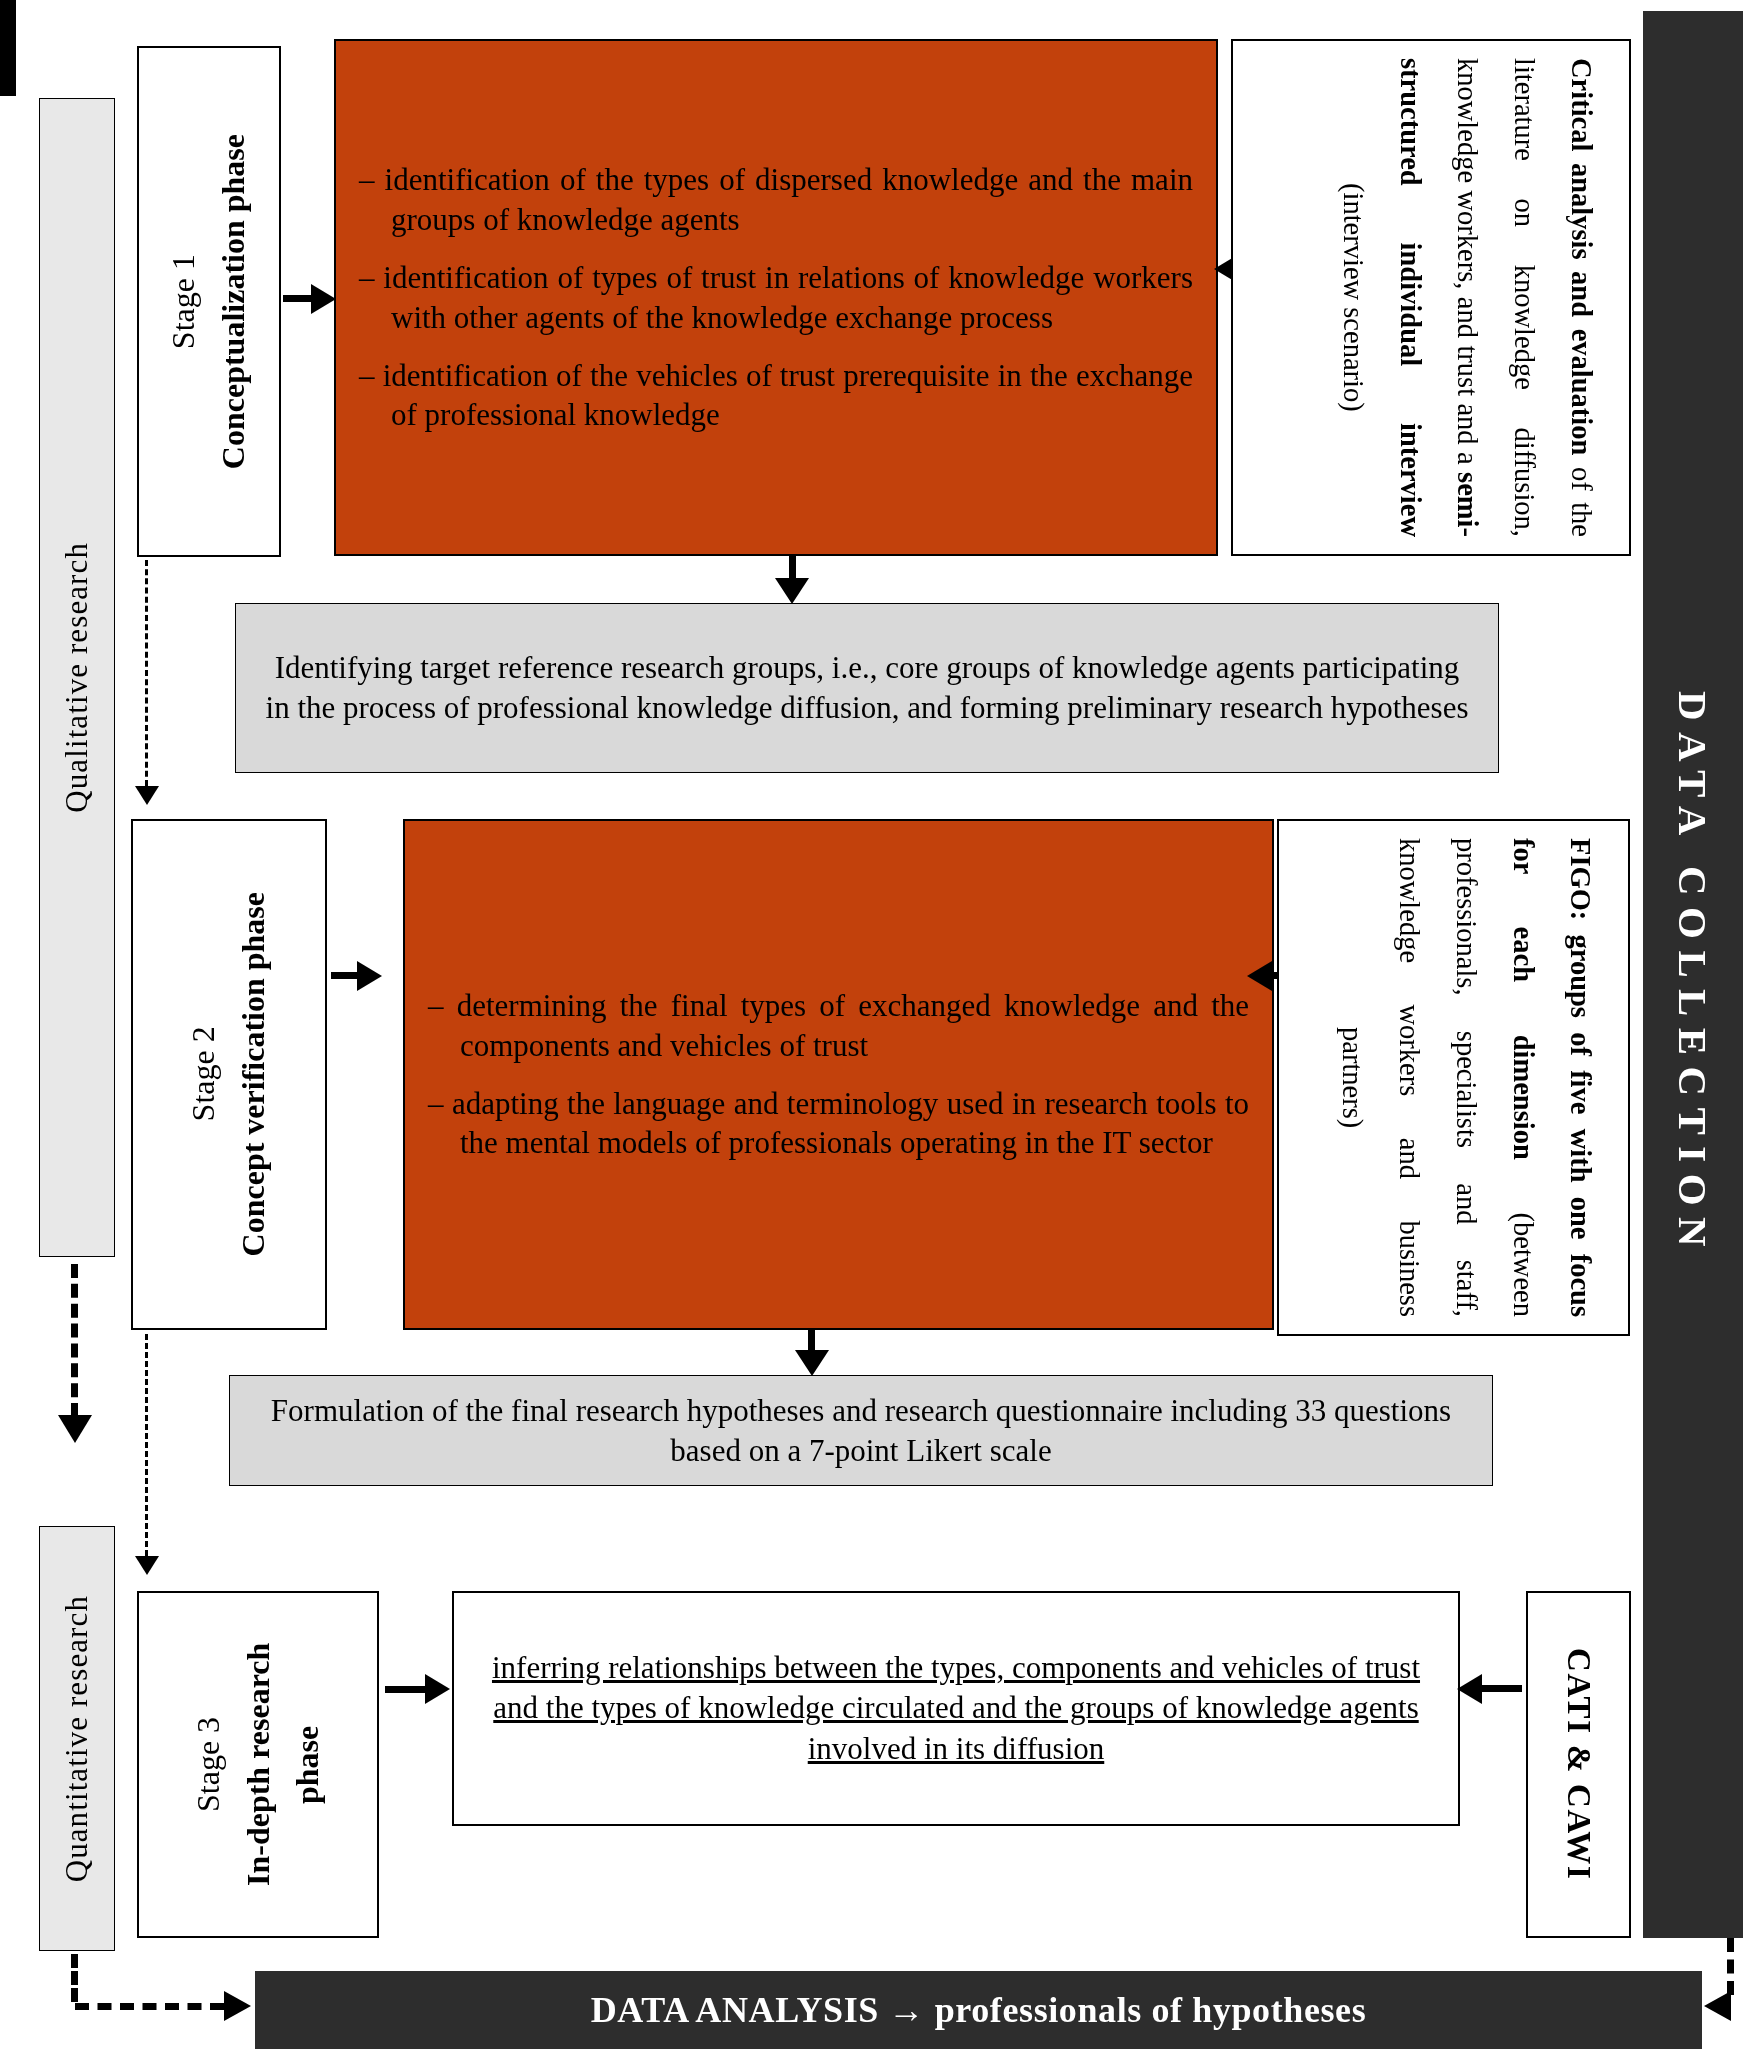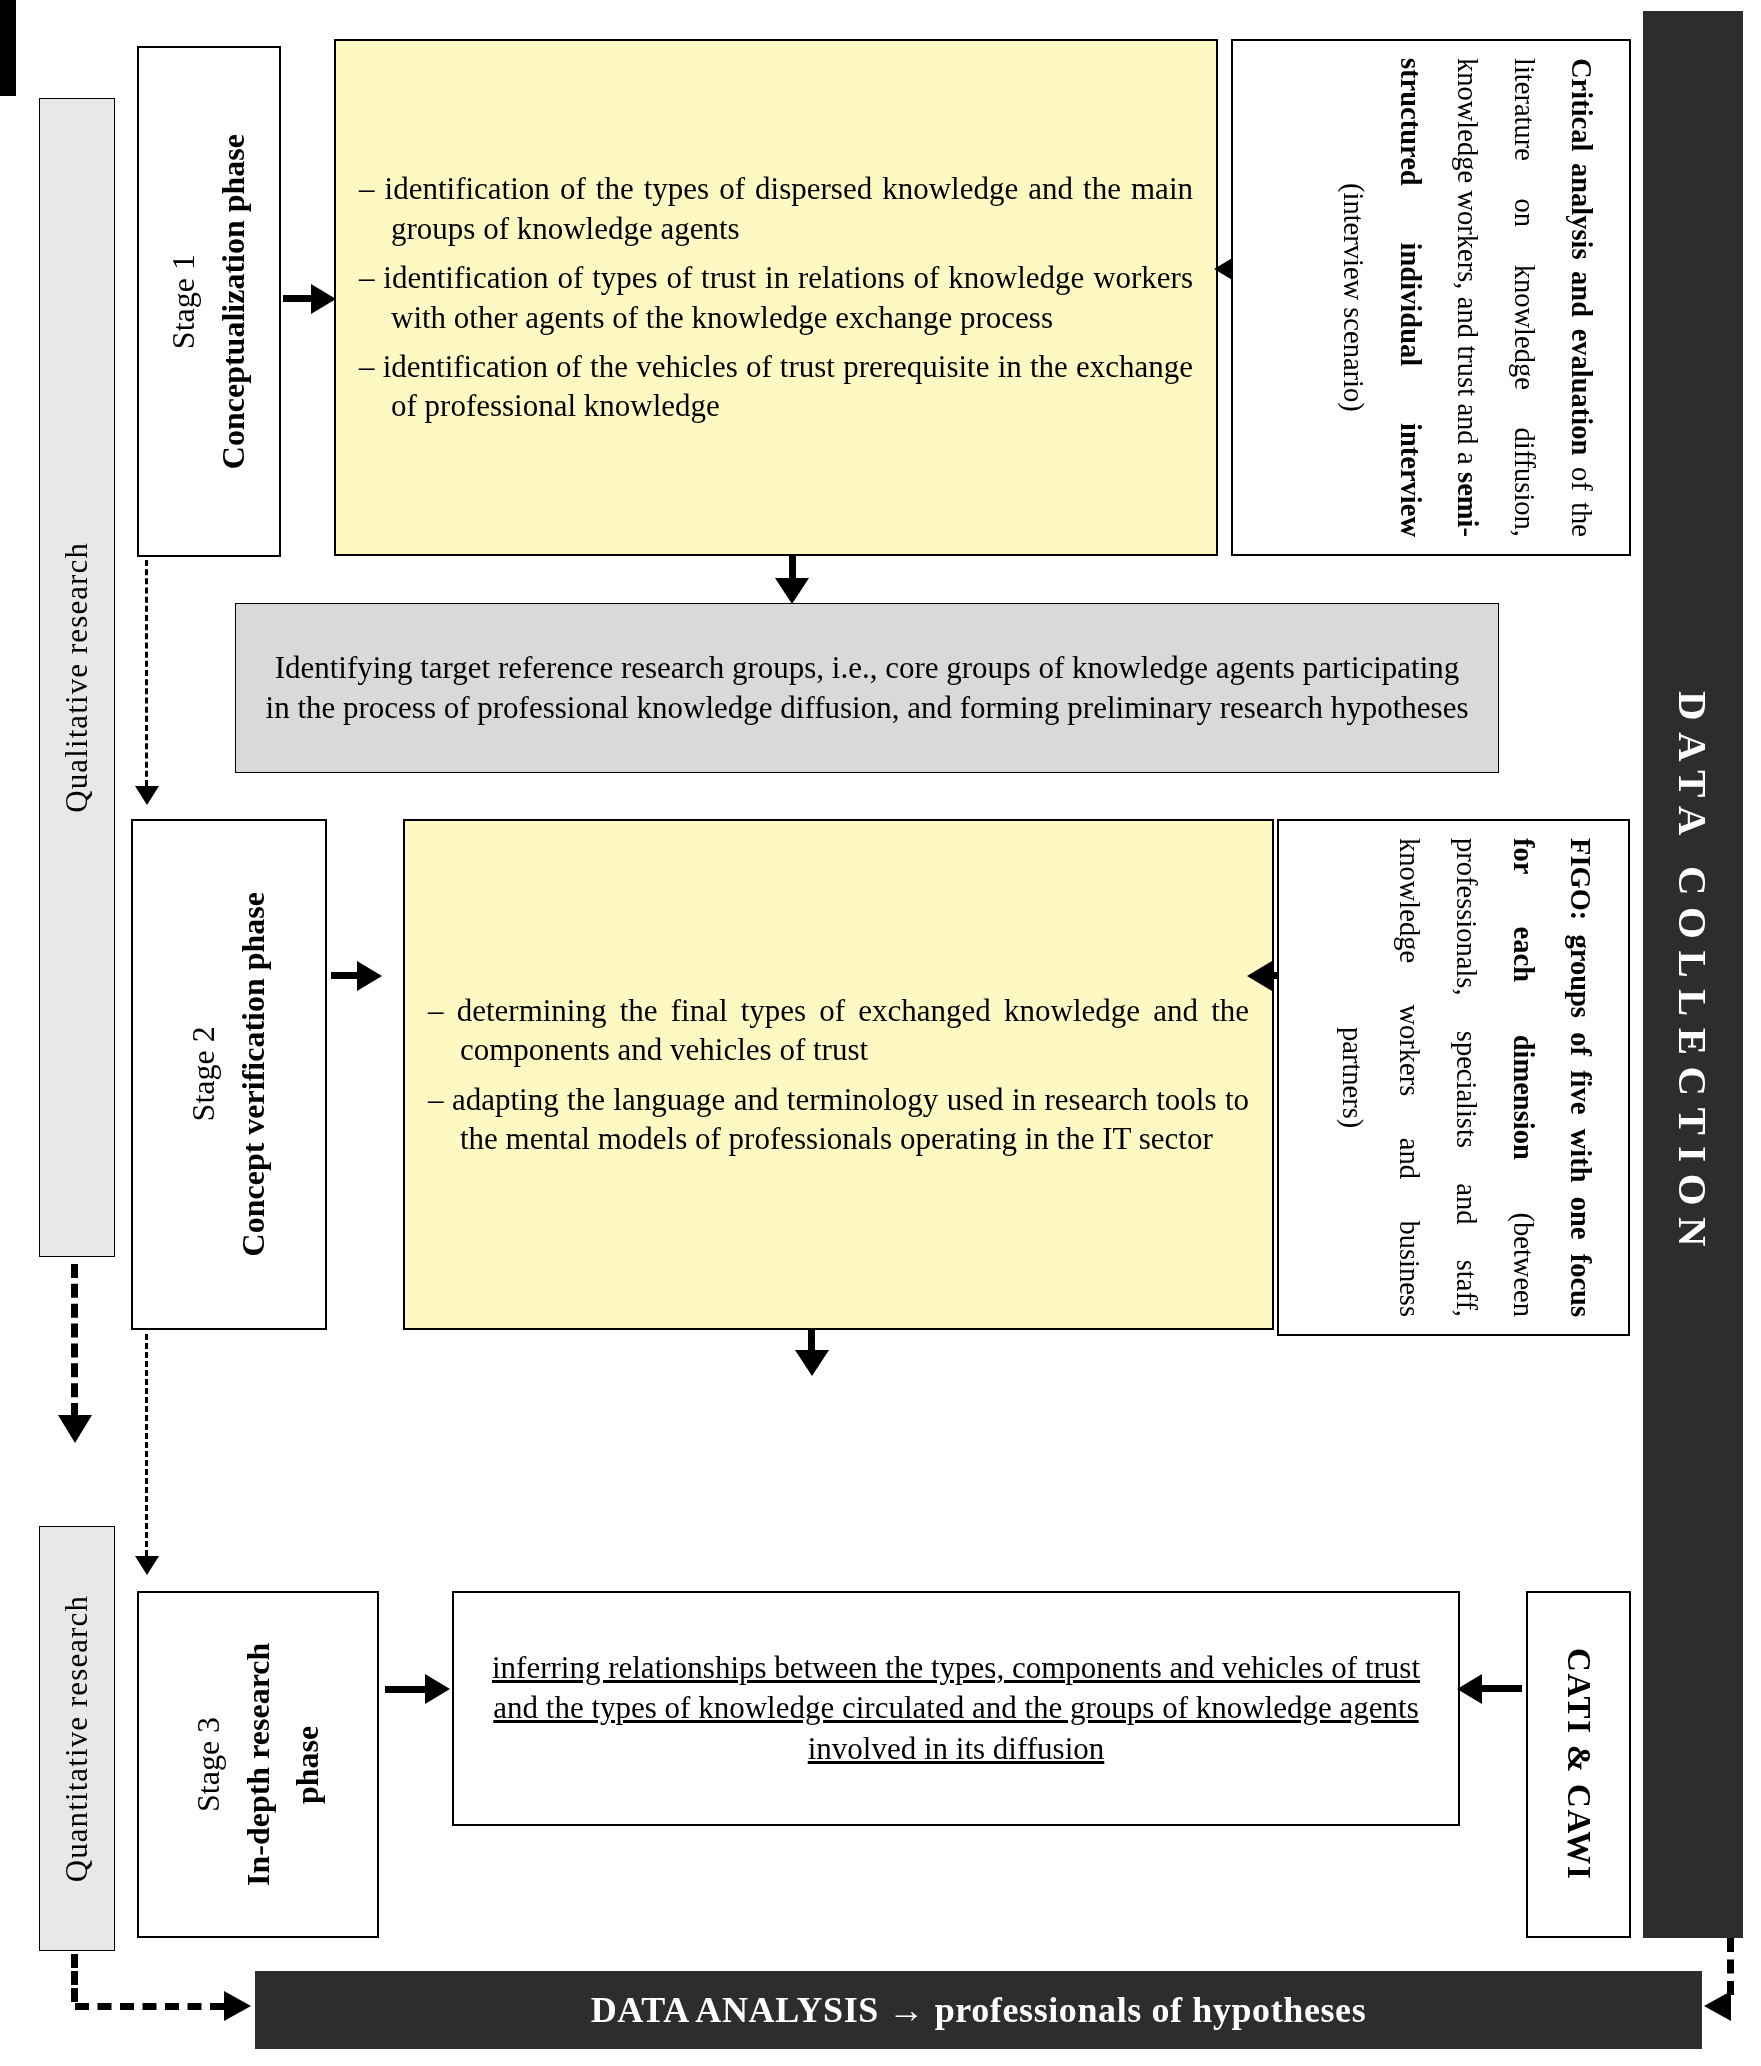--- a/index.html
+++ b/index.html
@@ -31,24 +31,24 @@
   .vlabel { font-size:32px; line-height:1.55; max-height:399px; }
   .vlabel.short { max-height:311px; }
   .vlabel .phase { font-weight:bold; }
   .labelbox { display:flex; align-items:center; justify-content:center; }
   .methodbox {
     position:absolute; border:2.3px solid #000; background:#fff;
     writing-mode:vertical-rl; font-size:28.5px; line-height:57px;
     padding:17px 19.4px; text-align:justify; text-align-last:center;
   }
   .contentbox {
-    position:absolute; border:2.3px solid #000; background:#fef9c3;
+    position:absolute; border:2.3px solid #000; background:#c2410c;
     font-size:31px; line-height:1.27; text-align:justify;
     padding:11.4px 23px; display:flex; flex-direction:column;
-    justify-content:center; row-gap:10px;
+    justify-content:center; row-gap:19px;
   }
   .dash-item { padding-left:32px; text-indent:-32px; }
   .centerbox {
     position:absolute; border:2.3px solid #000; background:#fff;
     font-size:31px; line-height:1.3; text-align:center;
     display:flex; align-items:center; justify-content:center; padding:8px 28.5px;
   }
   .dc-text { font-size:41px; font-weight:bold; letter-spacing:11.4px; }
   .cati-text { font-size:33px; font-weight:bold; letter-spacing:1.7px; }
   .da-text { font-size:36px; font-weight:bold; letter-spacing:0.6px; }
@@ -146,20 +146,23 @@
   </div>
 
   <div class="head-left" style="left:1247px;top:961px;"></div>
   <div class="shaft-h" style="left:1273px;top:972px;width:15px;"></div>
 
   <div class="methodbox" style="left:1277px;top:819px;width:353px;height:517px;"><span style="font-weight: bold;">FIGO: groups of five with one focus for each dimension</span><span> (between professionals, specialists and staff, knowledge workers and business partners)</span></div>
 
   <div class="shaft-v" style="left:808px;top:1330px;height:20.5px;"></div>
   <div class="head-down" style="left:795px;top:1350px;"></div>
 
+  <div class="resultbox" style="left:229px;top:1375px;width:1264px;height:111px;">
+    <span>Formulation of the final research hypotheses and research questionnaire including 33 questions based on a 7-point Likert scale</span>
+  </div>
 
   <div class="dash-v-thin" style="left:145px;top:1334px;height:222px;"></div>
   <div class="head-down sm" style="left:135px;top:1556px;"></div>
 
   <div class="box labelbox" style="left:137px;top:1591px;width:242px;height:347px;">
     <div class="vup vlabel short">
       <div>Stage 3</div>
       <div class="phase">In-depth research phase</div>
     </div>
   </div>

